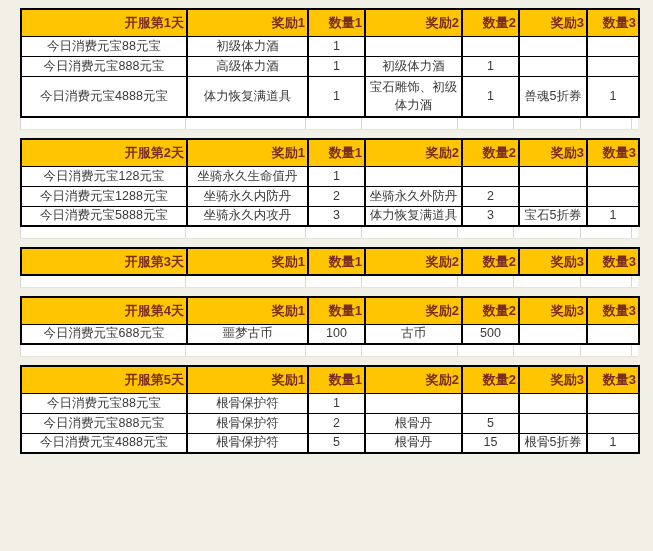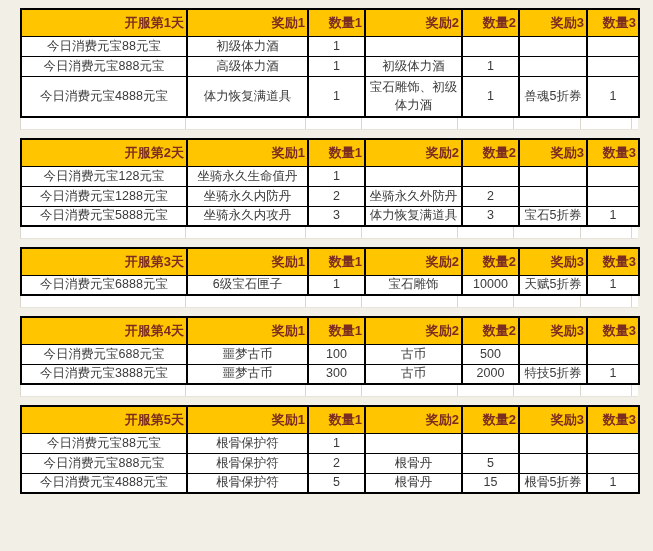--- a/index.html
+++ b/index.html
@@ -210,29 +210,20 @@
           <th>开服第3天</th>
           <th>奖励1</th>
           <th>数量1</th>
           <th>奖励2</th>
           <th>数量2</th>
           <th>奖励3</th>
           <th>数量3</th>
         </tr>
       </thead>
       <tbody>
-        <tr>
-          <td>今日消费元宝6888元宝</td>
-          <td>6级宝石匣子</td>
-          <td>1</td>
-          <td>宝石雕饰</td>
-          <td>10000</td>
-          <td>天赋5折券</td>
-          <td>1</td>
-        </tr>
       </tbody>
     </table>
     <div class="empty-row">
       <span style="width: 165px;"></span>
       <span style="width: 120px;"></span>
       <span style="width: 56px;"></span>
       <span style="width: 96px;"></span>
       <span style="width: 56px;"></span>
       <span style="width: 67px;"></span>
       <span style="width: 51px;"></span>
@@ -261,29 +252,20 @@
       </thead>
       <tbody>
         <tr>
           <td>今日消费元宝688元宝</td>
           <td>噩梦古币</td>
           <td>100</td>
           <td>古币</td>
           <td>500</td>
           <td></td>
           <td></td>
-        </tr>
-        <tr>
-          <td>今日消费元宝3888元宝</td>
-          <td>噩梦古币</td>
-          <td>300</td>
-          <td>古币</td>
-          <td>2000</td>
-          <td>特技5折券</td>
-          <td>1</td>
         </tr>
       </tbody>
     </table>
     <div class="empty-row">
       <span style="width: 165px;"></span>
       <span style="width: 120px;"></span>
       <span style="width: 56px;"></span>
       <span style="width: 96px;"></span>
       <span style="width: 56px;"></span>
       <span style="width: 67px;"></span>

